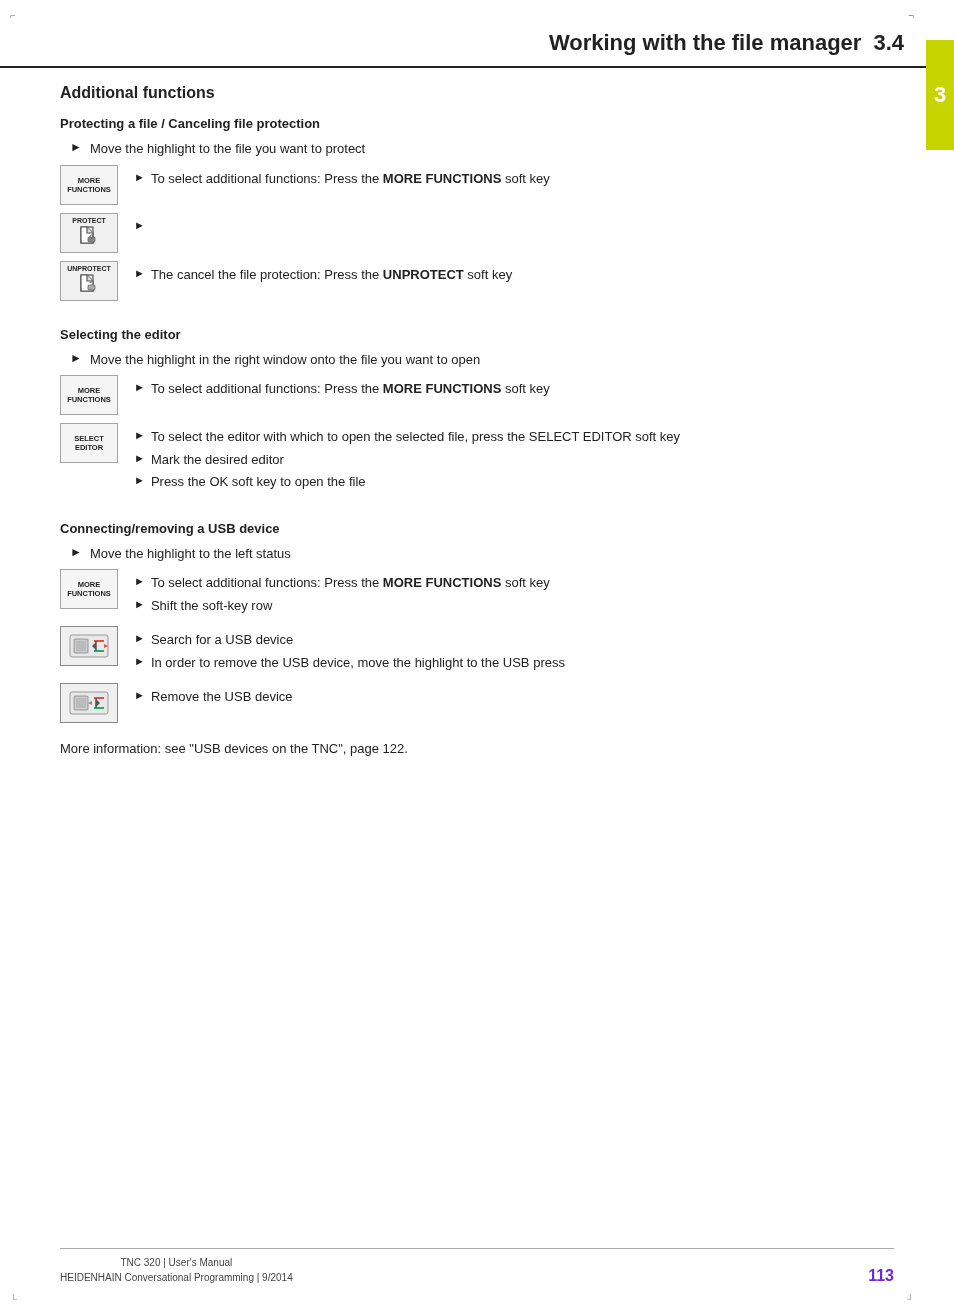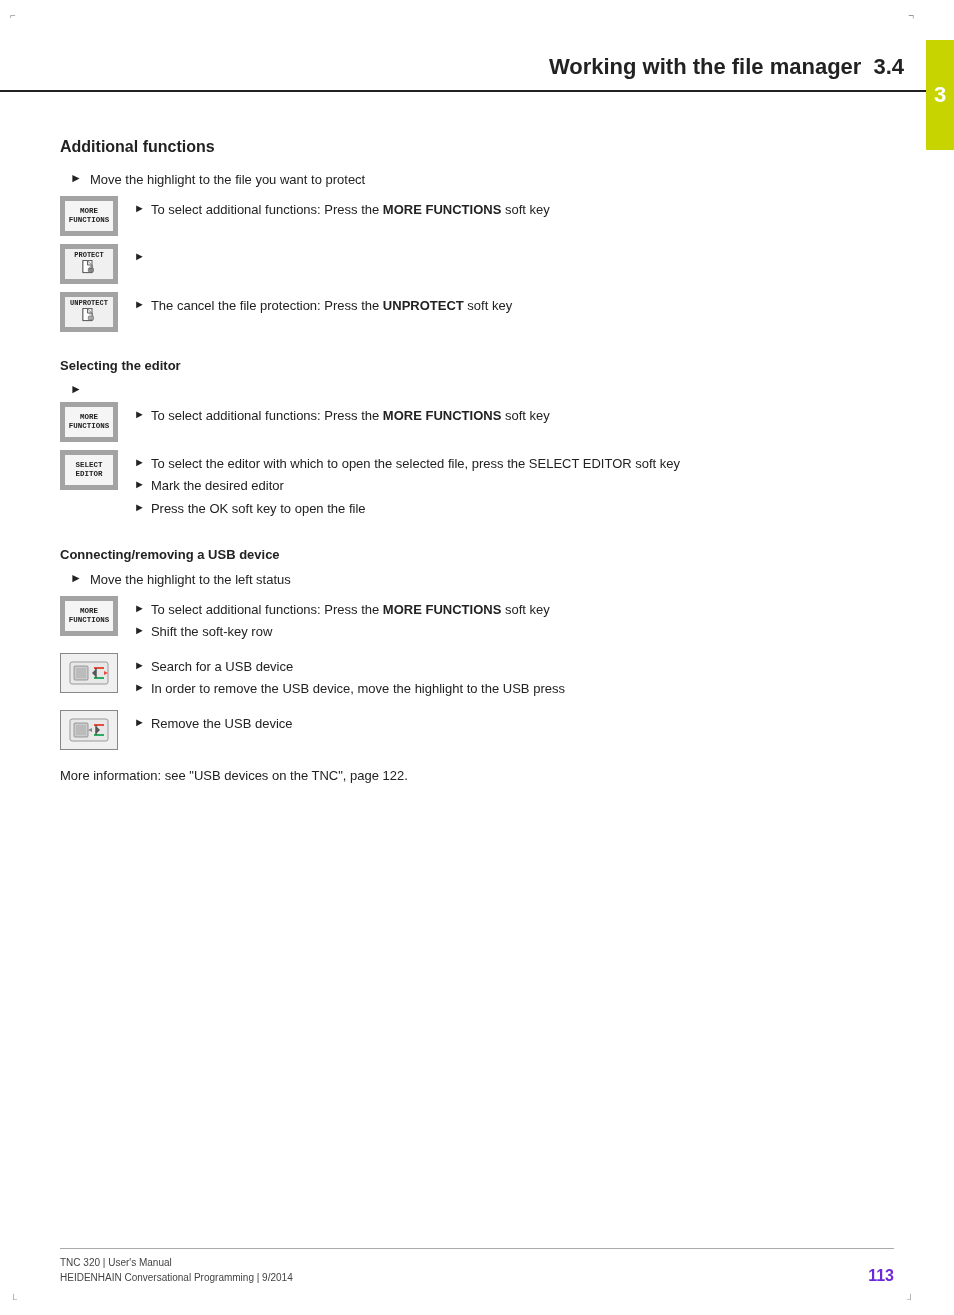--- a/index.html
+++ b/index.html
@@ -48,26 +48,25 @@
     }
     .page-title {
       font-size: 22px;
       font-weight: bold;
       color: #222;
     }
     .section-number {
       font-size: 22px;
       font-weight: bold;
       color: #222;
-      margin-top: 24px;
     }
 
     
     .content {
-      padding: 46px 60px 40px 60px;
+      padding: 16px 60px 40px 60px;
     }
 
     
     .section-heading {
       font-size: 16px;
       font-weight: bold;
       color: #222;
       margin-bottom: 14px;
     }
 
@@ -97,36 +96,35 @@
       line-height: 1.5;
     }
     .key-row {
       display: flex;
       align-items: flex-start;
       margin-bottom: 8px;
     }
     .key-button {
       width: 58px;
       height: 40px;
-      border: 5px solid #a3a3a3;
+      border: 1px solid #a3a3a3;
       background: #f5f5f5;
       display: flex;
       flex-direction: column;
       align-items: center;
       justify-content: center;
       font-size: 7.5px;
       font-weight: bold;
       text-transform: uppercase;
       color: #222;
       flex-shrink: 0;
       margin-right: 16px;
       line-height: 1.2;
       text-align: left;
       padding: 2px;
-      font-family: Liberation Mono, monospace;
     }
     .key-button.protect {
       background: #f0f0f0;
       position: relative;
     }
     .key-button .icon-file-lock {
       width: 22px;
       height: 22px;
       margin-bottom: 1px;
     }
@@ -170,20 +168,21 @@
     .page-footer {
       position: absolute;
       bottom: 30px;
       left: 60px;
       right: 60px;
       display: flex;
       justify-content: space-between;
       align-items: flex-end;
       border-top: 1px solid #aaa;
       padding-top: 6px;
+      text-align: center;
     }
     .footer-left {
       font-size: 10px;
       color: #444;
       line-height: 1.5;
     }
     .footer-right {
       font-size: 16px;
       font-weight: bold;
       color: #6d28d9;
@@ -223,20 +222,21 @@
     <span class="page-title">Working with the file manager</span>
     <span class="section-number">3.4</span>
   </div>
 </div>
 
 <div class="content">
 
   <h2 class="section-heading">Additional functions</h2>
 
   <div class="subsection">
+    <p class="subsection-heading">Protecting a file / Canceling file protection</p>
     <div class="bullet-item">
       <span class="bullet-arrow">►</span>
       <span class="bullet-text">Move the highlight to the file you want to protect</span>
     </div>
 
     <div class="key-row">
       <div class="key-button">
         <span>MORE</span>
         <span>FUNCTIONS</span>
       </div>
@@ -285,20 +285,21 @@
       </div>
     </div>
   </div>
 
   <div class="section-gap"></div>
 
   <div class="subsection">
     <p class="subsection-heading">Selecting the editor</p>
     <div class="bullet-item">
       <span class="bullet-arrow">►</span>
+      <span class="bullet-text">Move the highlight in the right window onto the file you want to open</span>
     </div>
 
     <div class="key-row">
       <div class="key-button">
         <span>MORE</span>
         <span>FUNCTIONS</span>
       </div>
       <div class="key-description">
         <div class="sub-bullet">
           <span class="arrow">►</span>

